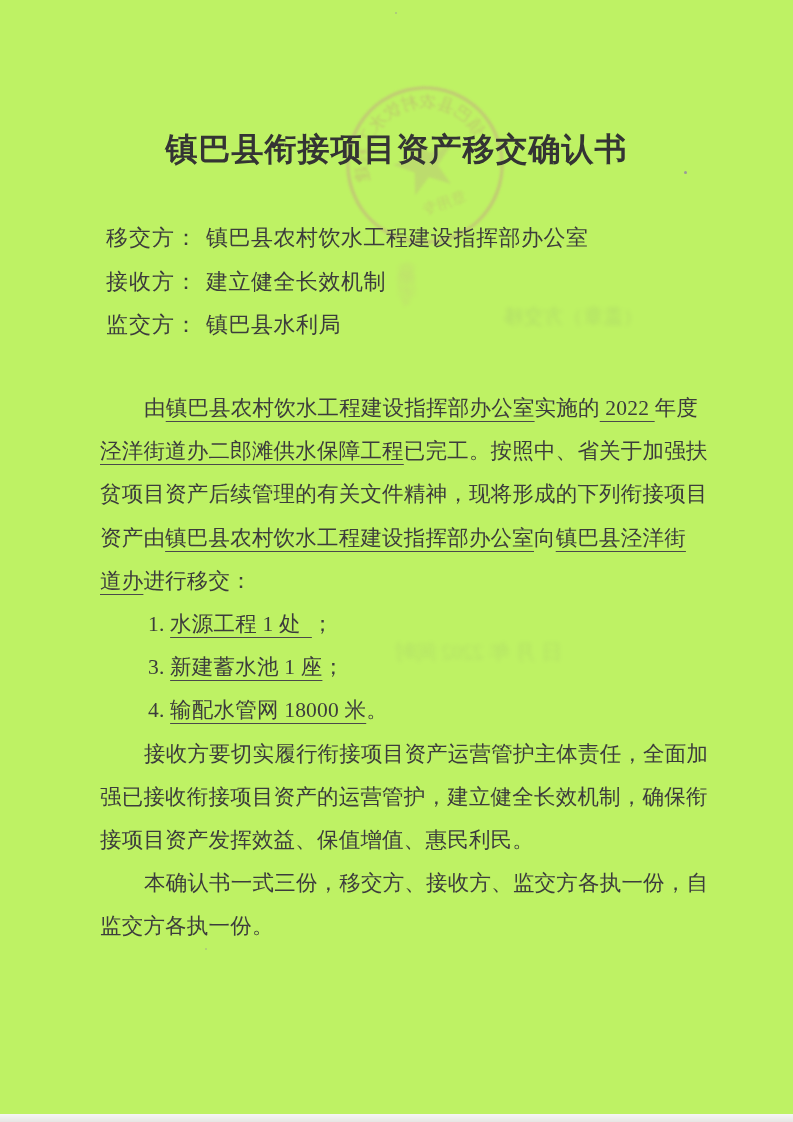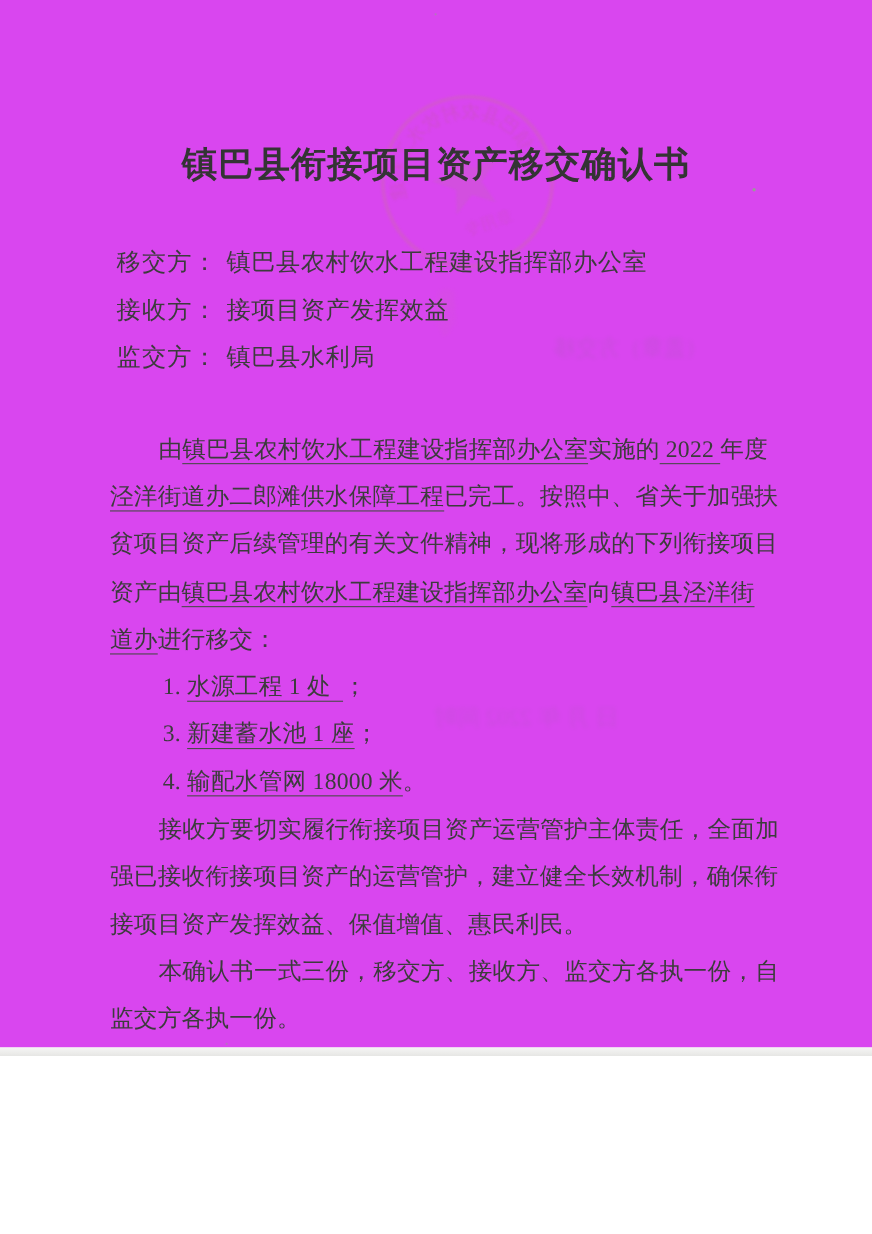--- a/index.html
+++ b/index.html
@@ -1,19 +1,19 @@
 <!DOCTYPE html>
 <html><head>
 <meta charset="utf-8">
 <style>
   html,body{margin:0;padding:0;background:#ffffff;}
   .page{
     position:relative;
-    width:793px;height:960px;
-    background:#d946ef;
+    width:793px;height:1122px;
+    background:#bef264;
     overflow:hidden;
     font-family:"Liberation Serif","DejaVu Serif",serif;
     color:#3c3c3c;
   }
   
   .doc-title{
     position:absolute;top:128px;left:0;width:100%;
     text-align:center;
     font-size:32px;font-weight:bold;letter-spacing:1px;
     color:#343434;
@@ -88,21 +88,21 @@
   <div class="bleed bleed-2">日 月 年 2202 间时</div>
   <div class="bleed-3">章用专</div>
 
   <div class="doc-title">镇巴县衔接项目资产移交确认书</div>
 
   <div class="parties">
     <div class="party-row">
       <span class="party-label">移交方：</span><span class="party-value">镇巴县农村饮水工程建设指挥部办公室</span>
     </div>
     <div class="party-row">
-      <span class="party-label">接收方：</span><span class="party-value">接项目资产发挥效益</span>
+      <span class="party-label">接收方：</span><span class="party-value">建立健全长效机制</span>
     </div>
     <div class="party-row">
       <span class="party-label">监交方：</span><span class="party-value">镇巴县水利局</span>
     </div>
   </div>
 
   <div class="doc-body">
       <div class="line indent"><span>由</span><span class="u">镇巴县农村饮水工程建设指挥部办公室</span><span>实施的</span><span class="u"> 2022 </span><span>年度</span></div>
       <div class="line"><span class="u">泾洋街道办二郎滩供水保障工程</span><span>已完工。按照中、省关于加强扶</span></div>
       <div class="line"><span>贫项目资产后续管理的有关文件精神，现将形成的下列衔接项目</span></div>

